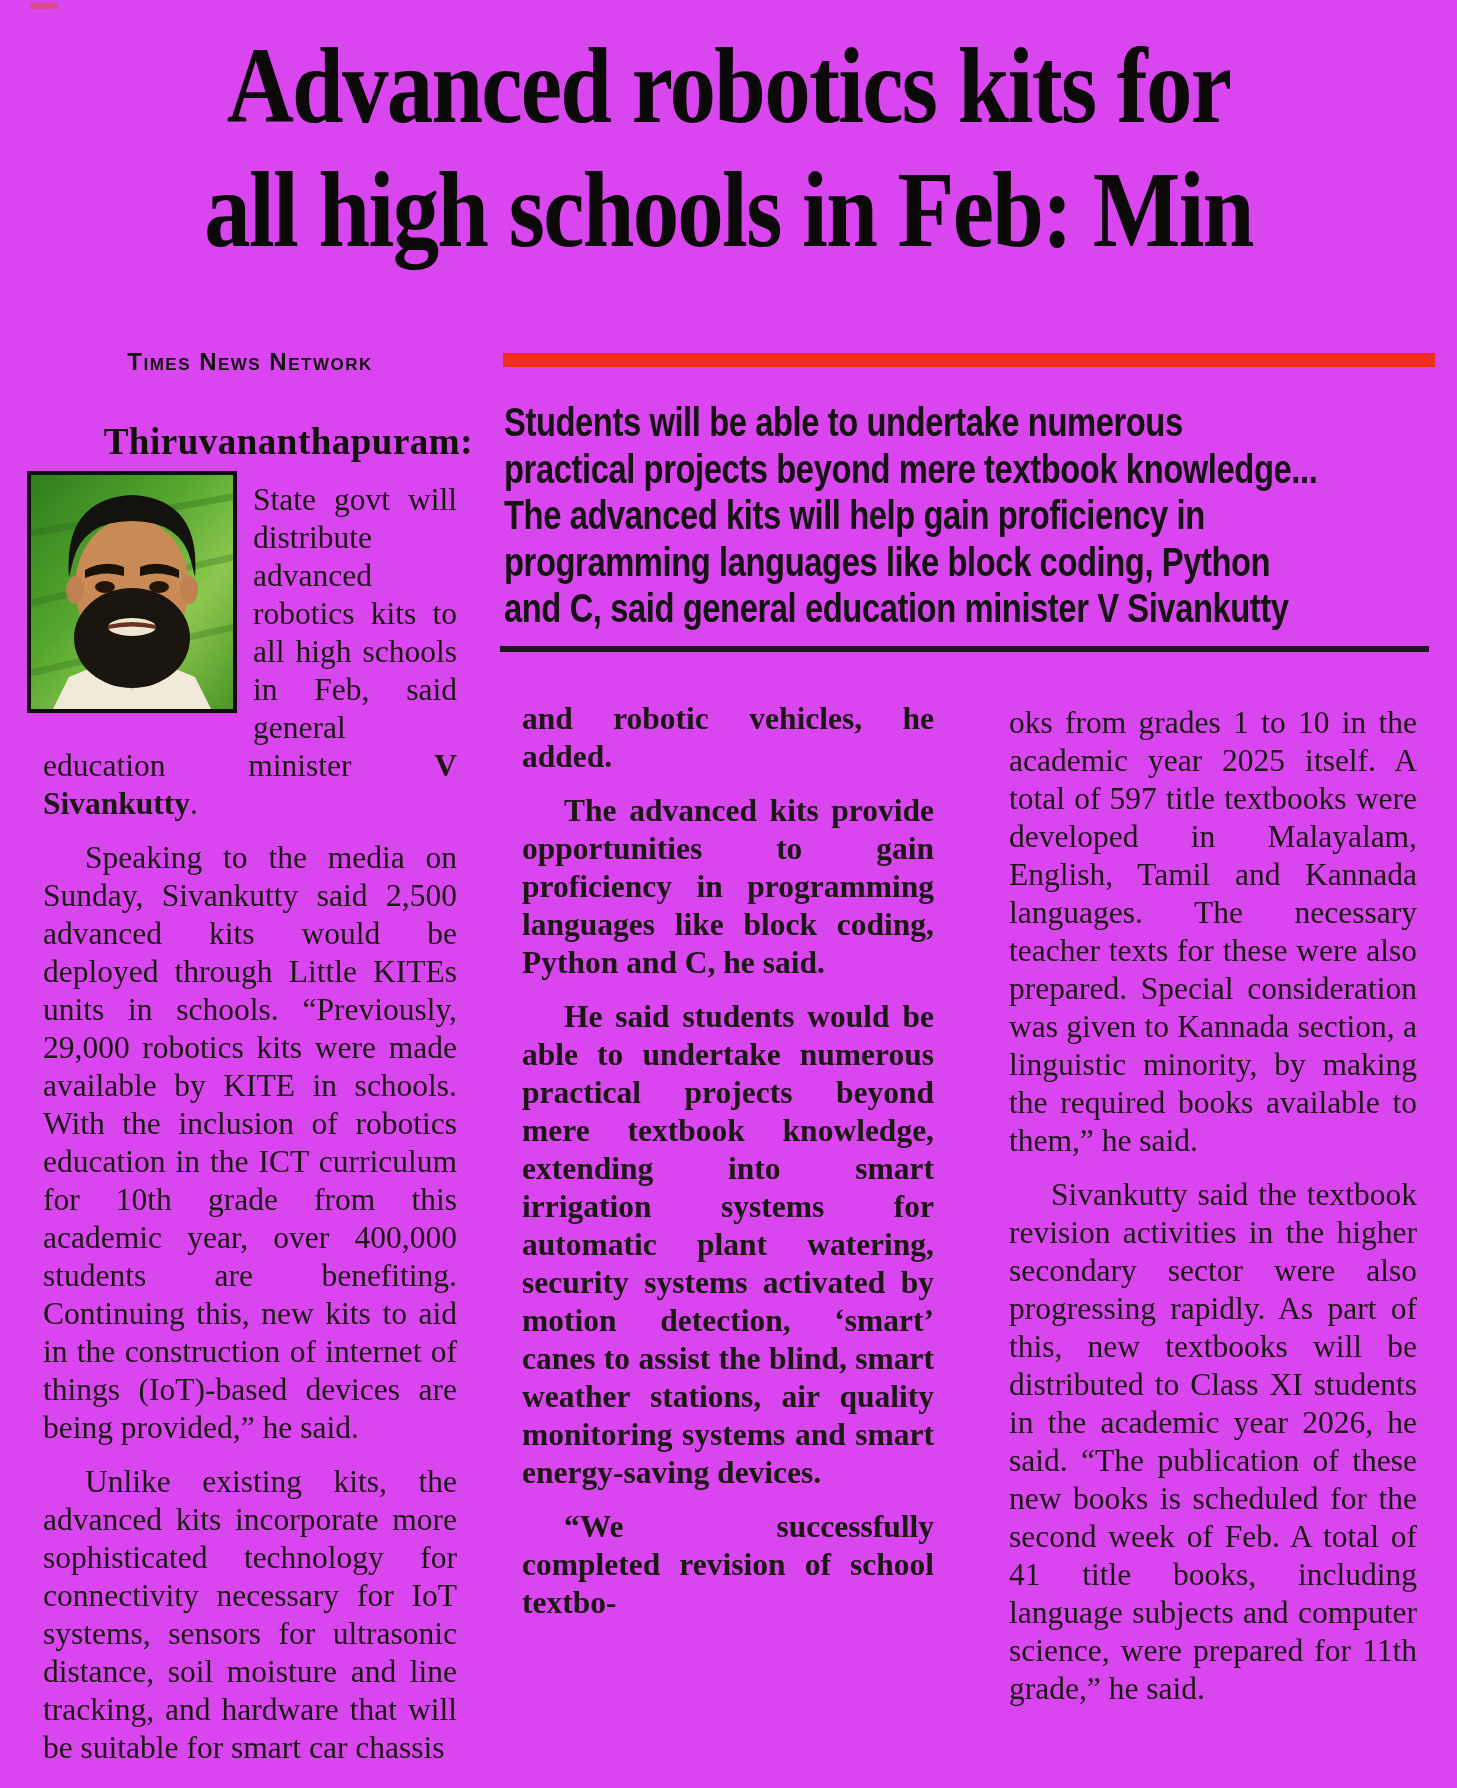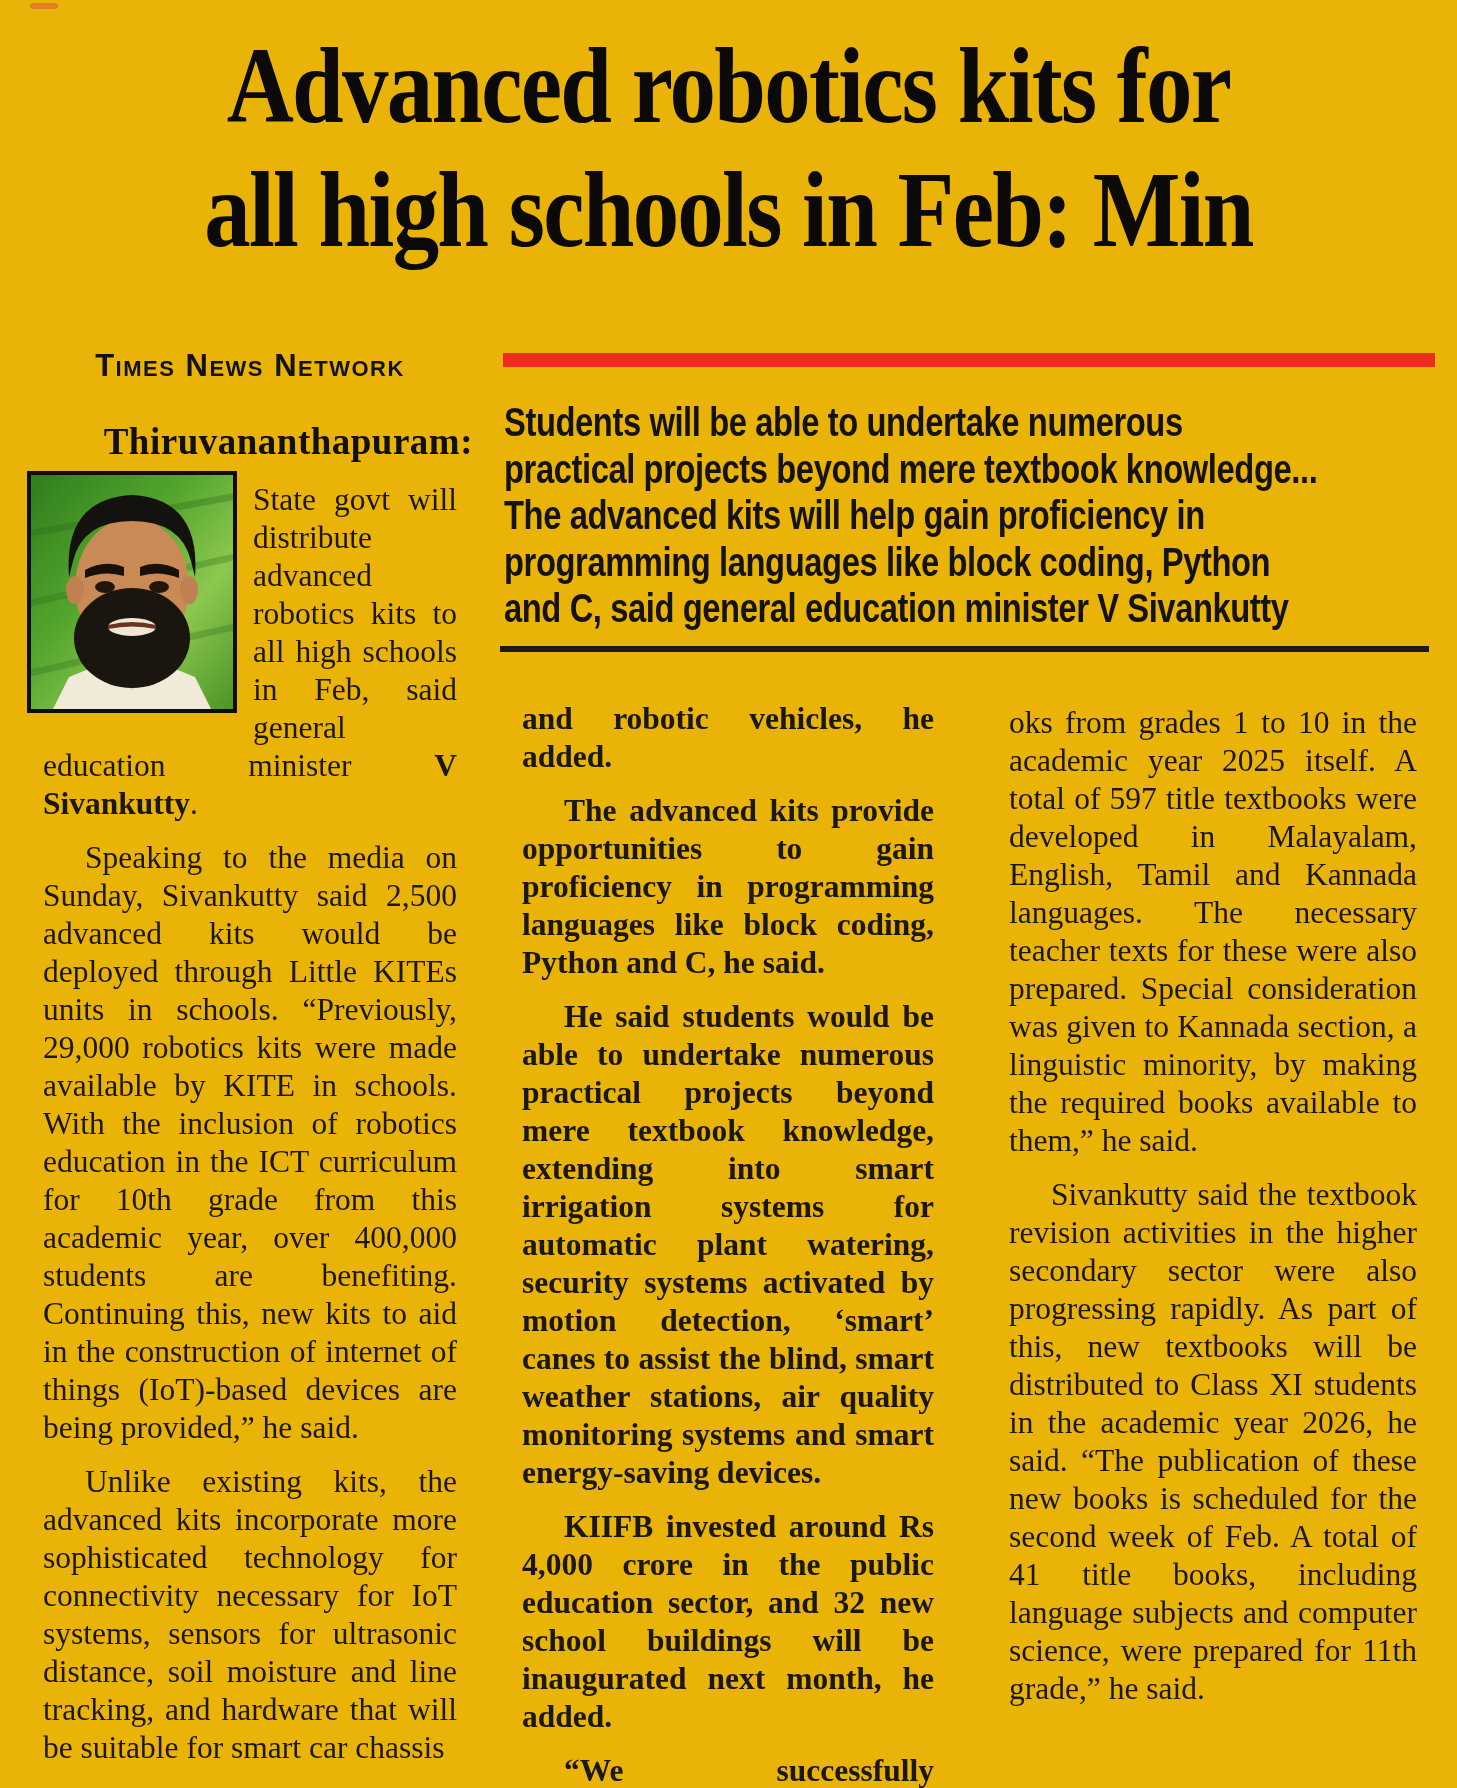--- a/index.html
+++ b/index.html
@@ -1,38 +1,38 @@
 <!DOCTYPE html>
 <html><head>
 <meta charset="utf-8">
 <style>
   html,body { margin:0; padding:0; background:#9a9a9a; }
   .paper {
     position:relative; width:1457px; height:1788px; margin:0 auto;
-    background:#eab308;
+    background:#d946ef;
     font-family:"Liberation Serif","DejaVu Serif",serif;
     color:#1b1713; overflow:hidden;
   }
   .scan-mark {
     position:absolute; left:30px; top:3px; width:28px; height:6px;
     background:#d8543c; opacity:.55; border-radius:3px;
   }
   .headline {
     position:absolute; top:24px; left:0; width:1457px; text-align:center;
     font-weight:bold; color:#0b0a09;
     transform:scaleX(.86); transform-origin:center top;
   }
   .headline .hl {
     display:block; white-space:nowrap;
     font-size:108px; line-height:124px; letter-spacing:-2px;
   }
   .byline {
     position:absolute; left:30px; top:348px; width:440px; text-align:center;
     font-family:"Liberation Sans","DejaVu Sans",sans-serif;
-    font-weight:bold; font-variant:small-caps; font-size:31px;
+    font-weight:bold; font-variant:small-caps; font-size:24px;
     letter-spacing:1.5px; color:#14120f;
   }
   .red-rule {
     position:absolute; left:503px; top:353px; width:932px; height:14px;
     background:#ef2d1f;
   }
   .black-rule {
     position:absolute; left:500px; top:646px; width:929px; height:6px;
     background:#1a1a1a;
   }
@@ -130,21 +130,20 @@
       <span>State govt will distribute advanced robotics kits to all high schools in Feb, said general education minister </span><span class="bold-name">V Sivankutty</span><span>.</span>
     </p>
     <p class="indent">Speaking to the media on Sunday, Sivankutty said 2,500 advanced kits would be deployed through Little KITEs units in schools. “Previously, 29,000 robotics kits were made available by KITE in schools. With the inclusion of robotics education in the ICT curriculum for 10th grade from this academic year, over 400,000 students are benefiting. Continuing this, new kits to aid in the construction of internet of things (IoT)-based devices are being provided,” he said.</p>
     <p class="indent">Unlike existing kits, the advanced kits incorporate more sophisticated technology for connectivity necessary for IoT systems, sensors for ultrasonic distance, soil moisture and line tracking, and hardware that will be suitable for smart car chassis</p>
   </div>
 
   <div id="col2" class="col">
     <p>and robotic vehicles, he added.</p>
     <p class="indent">The advanced kits provide opportunities to gain proficiency in programming languages like block coding, Python and C, he said.</p>
     <p class="indent">He said students would be able to undertake numerous practical projects beyond mere textbook knowledge, extending into smart irrigation systems for automatic plant watering, security systems activated by motion detection, ‘smart’ canes to assist the blind, smart weather stations, air quality monitoring systems and smart energy-saving devices.</p>
-    <p class="indent">KIIFB invested around Rs 4,000 crore in the public education sector, and 32 new school buildings will be inaugurated next month, he added.</p>
     <p class="indent">“We successfully completed revision of school textbo-</p>
   </div>
 
   <div id="col3" class="col">
     <p>oks from grades 1 to 10 in the academic year 2025 itself. A total of 597 title textbooks were developed in Malayalam, English, Tamil and Kannada languages. The necessary teacher texts for these were also prepared. Special consideration was given to Kannada section, a linguistic minority, by making the required books available to them,” he said.</p>
     <p class="indent">Sivankutty said the textbook revision activities in the higher secondary sector were also progressing rapidly. As part of this, new textbooks will be distributed to Class XI students in the academic year 2026, he said. “The publication of these new books is scheduled for the second week of Feb. A total of 41 title books, including language subjects and computer science, were prepared for 11th grade,” he said.</p>
   </div>
 
 </div>
 

